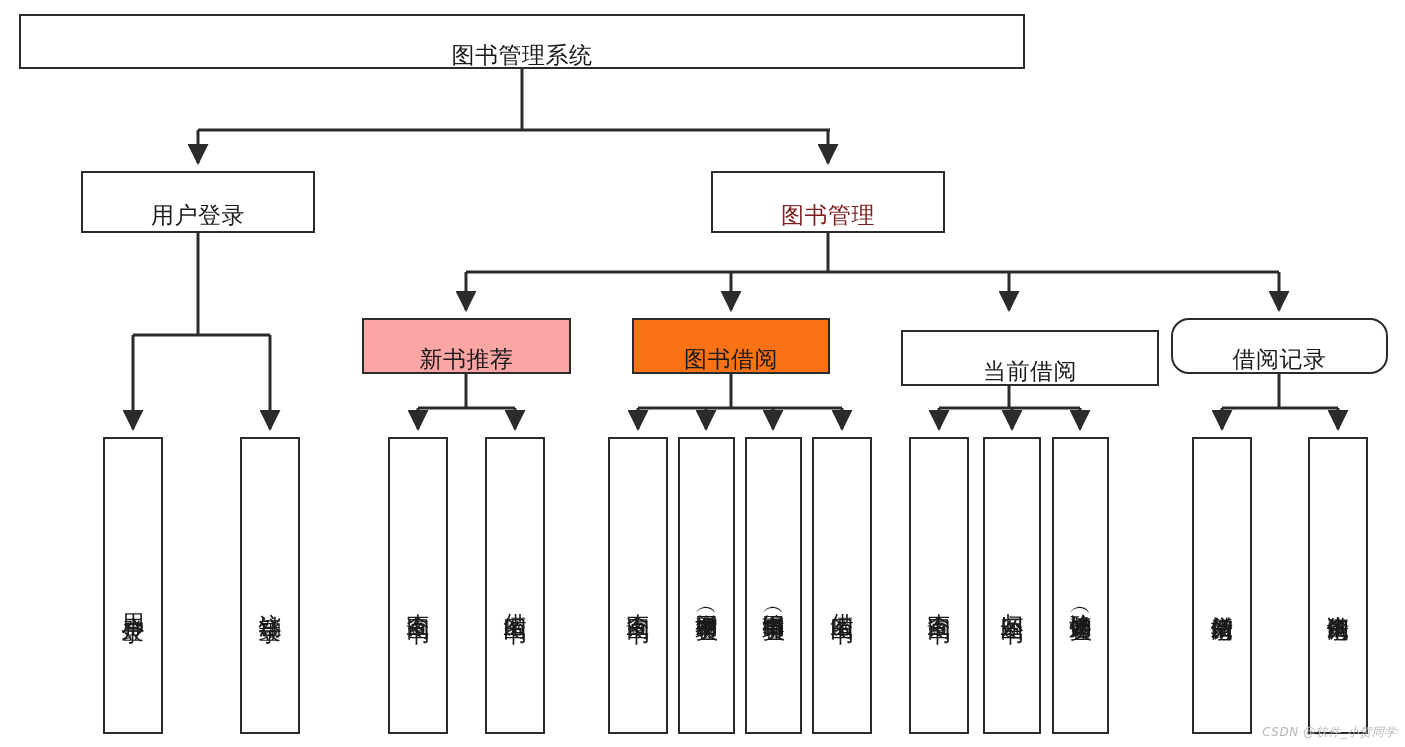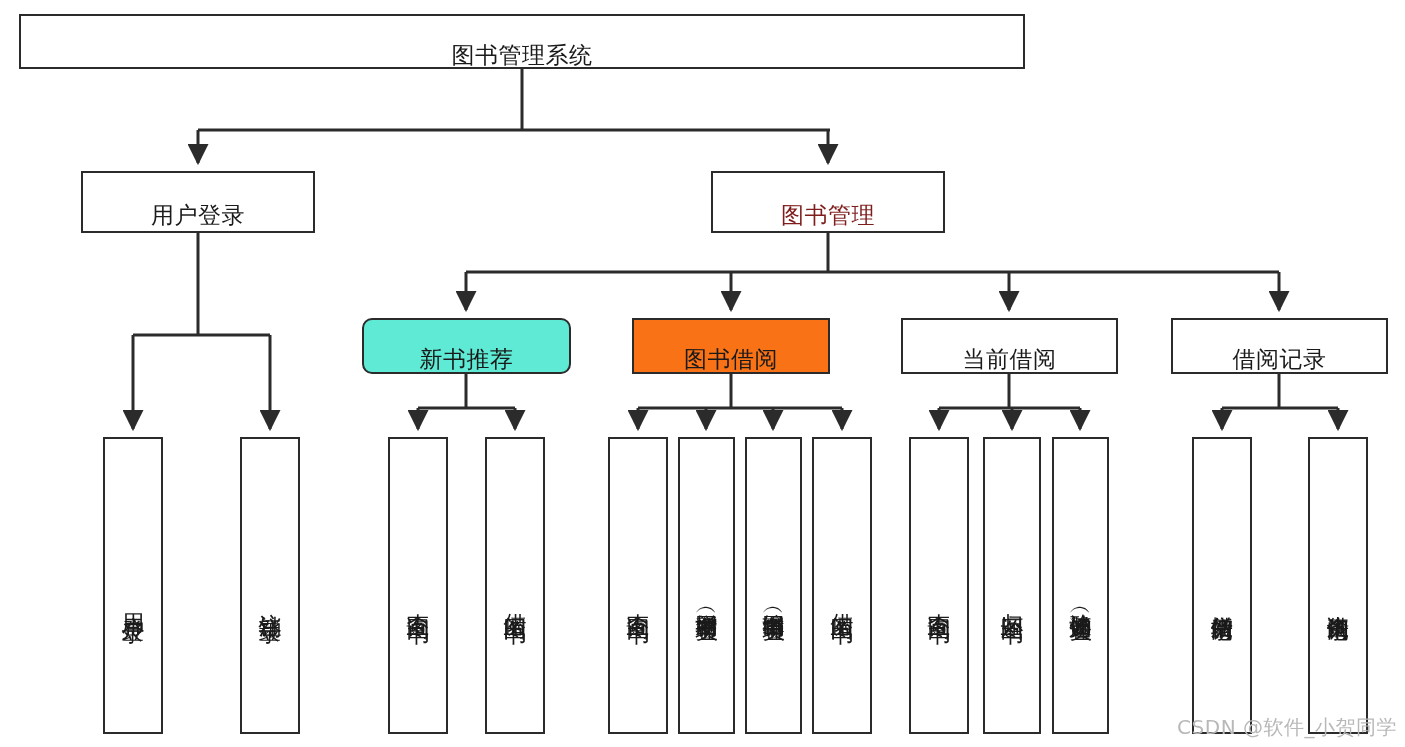--- a/index.html
+++ b/index.html
@@ -60,25 +60,26 @@
     left: 0;
     top: 0;
     width: 1405px;
     height: 747px;
     pointer-events: none;
   }
   #watermark {
     position: absolute;
     right: 8px;
     bottom: 6px;
-    font-size: 20px;
+    font-size: 12px;
     color: #b8b8b8;
     letter-spacing: 0.5px;
     white-space: nowrap;
     font-family: "DejaVu Sans", "Liberation Sans", sans-serif;
+    font-style: italic;
   }
 </style>
 </head>
 <body>
 
 <div id="diagram-root" style="background: rgb(255, 255, 255);">
 
   <svg id="connectors" viewBox="0 0 1405 747" xmlns="http://www.w3.org/2000/svg">
     <defs>
       <marker id="arrow" viewBox="0 0 10 10" refX="9" refY="5" markerWidth="7" markerHeight="7" orient="auto-start-reverse">
@@ -133,30 +134,30 @@
     <span class="node-label" style="color: rgb(26, 26, 26);">图书管理系统</span>
   </div>
 
   <div class="node horizontal" style="left: 81px; top: 171px; width: 234px; height: 62px; border-color: rgb(43, 43, 43); background: rgb(255, 255, 255);">
     <span class="node-label" style="color: rgb(26, 26, 26);">用户登录</span>
   </div>
   <div class="node horizontal" style="left: 711px; top: 171px; width: 234px; height: 62px; border-color: rgb(43, 43, 43); background: rgb(255, 255, 255);">
     <span class="node-label" style="color: #7f1d1d;">图书管理</span>
   </div>
 
-  <div class="node horizontal" style="left: 362px; top: 318px; width: 209px; height: 56px; border-color: rgb(43, 43, 43); background: #5eead4; border-radius: 10px;">
+  <div class="node horizontal" style="left: 362px; top: 318px; width: 209px; height: 56px; border-color: rgb(43, 43, 43); background: #fca5a5;">
     <span class="node-label" style="color: rgb(26, 26, 26);">新书推荐</span>
   </div>
   <div class="node horizontal" style="left: 632px; top: 318px; width: 198px; height: 56px; border-color: rgb(43, 43, 43); background: #f97316;">
     <span class="node-label" style="color: rgb(26, 26, 26);">图书借阅</span>
   </div>
-  <div class="node horizontal" style="left: 901px; top: 318px; width: 217px; height: 56px; border-color: rgb(43, 43, 43); background: rgb(255, 255, 255);">
+  <div class="node horizontal" style="left: 901px; top: 330px; width: 258px; height: 56px; border-color: rgb(43, 43, 43); background: rgb(255, 255, 255);">
     <span class="node-label" style="color: rgb(26, 26, 26);">当前借阅</span>
   </div>
-  <div class="node horizontal" style="left: 1171px; top: 318px; width: 217px; height: 56px; border-color: rgb(43, 43, 43); background: rgb(255, 255, 255);">
+  <div class="node horizontal" style="left: 1171px; top: 318px; width: 217px; height: 56px; border-color: rgb(43, 43, 43); background: rgb(255, 255, 255); border-radius: 18px;">
     <span class="node-label" style="color: rgb(26, 26, 26);">借阅记录</span>
   </div>
 
   <div class="node vertical" style="left: 103px; top: 437px; width: 60px; height: 297px; border-color: rgb(43, 43, 43); background: rgb(255, 255, 255);">
     <span class="node-label" style="color: rgb(26, 26, 26);">用户登录</span>
   </div>
   <div class="node vertical" style="left: 240px; top: 437px; width: 60px; height: 297px; border-color: rgb(43, 43, 43); background: rgb(255, 255, 255);">
     <span class="node-label" style="color: rgb(26, 26, 26);">注销登录</span>
   </div>
   <div class="node vertical" style="left: 388px; top: 437px; width: 60px; height: 297px; border-color: rgb(43, 43, 43); background: rgb(255, 255, 255);">

